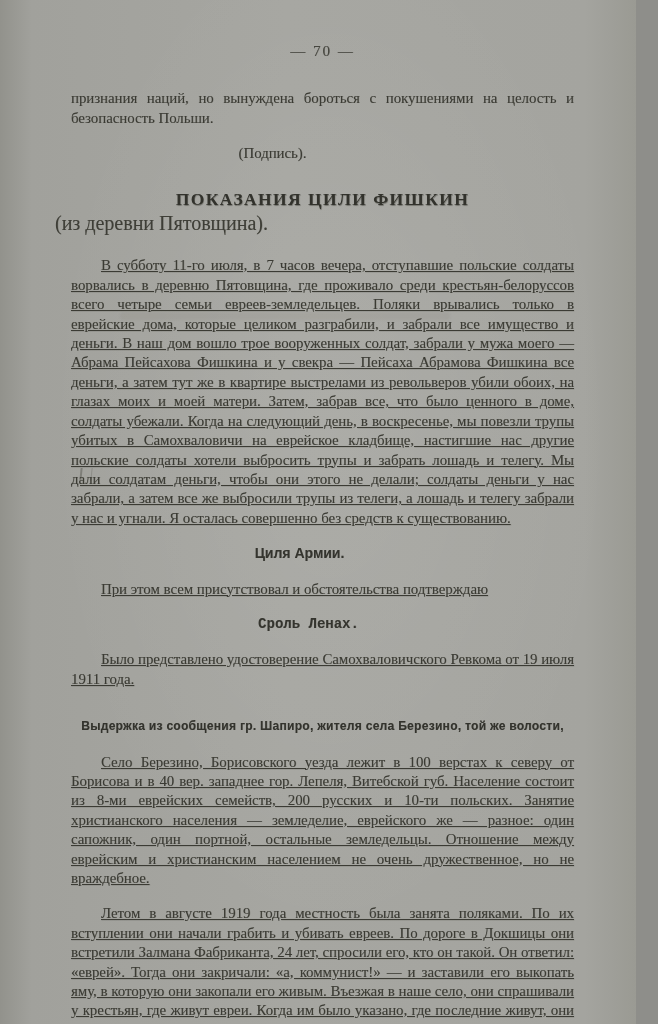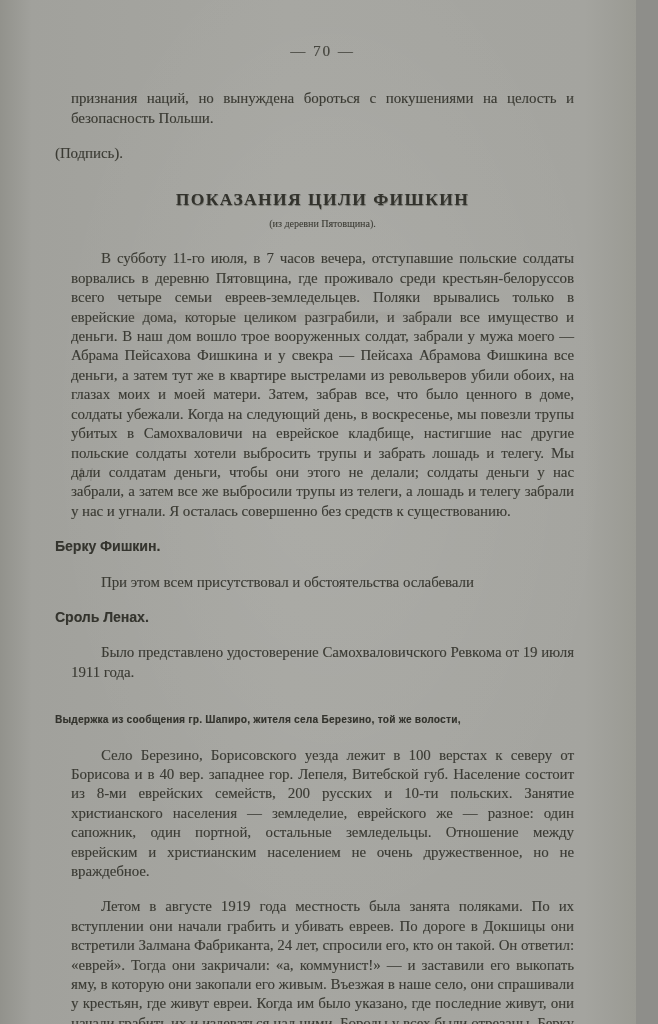--- a/index.html
+++ b/index.html
@@ -31,59 +31,59 @@
     letter-spacing: 2px;
     color: #46463f;
     margin: 0 0 28px 0;
     text-shadow: 0.4px 0.4px 0.6px rgba(55,55,48,0.35);
   }
   .para {
     margin: 16px;
     text-align: justify;
     text-shadow: 0.4px 0.4px 0.6px rgba(55,55,48,0.32);
   }
-  .indent { text-indent: 30px; }
+  .indent { text-indent: 30px; text-decoration: underline; }
   .sig {
     margin: 1px 0 0 0;
-    text-align: left;
+    text-align: center;
     text-shadow: 0.4px 0.4px 0.6px rgba(55,55,48,0.32);
   }
   .sig-podpis { padding-right: 100px; margin-top: 4px; }
   .sig-bold {
     font-family: "Liberation Sans", sans-serif;
     font-weight: bold;
     font-size: 14px;
     color: #34342e;
   }
   .sig-fishkin { padding-right: 46px; }
-  .sig-lenah  { padding-right: 28px; margin-bottom: 16px; }
+  .sig-lenah  { padding-right: 28px; margin-bottom: 16px; font-family: Liberation Mono, monospace; }
   .title {
     font-family: Liberation Serif, serif;
     font-weight: bold;
     font-size: 17.5px;
     letter-spacing: 1.4px;
     text-align: center;
     color: #32322c;
     margin: 26px 0 5px 0;
     text-shadow: 0.5px 0.5px 0.7px rgba(45,45,38,0.4);
   }
   .subtitle {
-    text-align: center;
-    font-size: 10px;
-    margin: 0 0 16px 0;
+    font-size: 20px;
+    margin: 0 0 23px 0;
     color: #3e3e37;
     text-shadow: 0.4px 0.4px 0.6px rgba(55,55,48,0.3);
   }
   .report-heading {
     font-family: "Liberation Sans", sans-serif;
     font-weight: bold;
-    font-size: 10px;
+    font-size: 12px;
     letter-spacing: 0.3px;
+    text-align: center;
     color: #33332d;
-    margin: 0;
+    margin: 14px;
     text-shadow: 0.4px 0.4px 0.6px rgba(45,45,38,0.38);
   }
   .report-heading.line1 { margin-top: 28px; }
   .report-heading.line2 { margin-bottom: 16px; margin-top: 4px; }
   
   .smudge-ticks {
     position: absolute; left: 80px; top: 468px;
     width: 9px; height: 13px;
     border-left: 2px solid rgba(60,60,52,0.35);
     border-right: 1px solid rgba(60,60,52,0.22);
@@ -105,23 +105,23 @@
 
     <div class="page-number">— 70 —</div>
 
     <p class="para">признания наций, но вынуждена бороться с покушениями на целость и безопасность Польши.</p>
     <div class="sig sig-podpis">(Подпись).</div>
 
     <h1 class="title">ПОКАЗАНИЯ ЦИЛИ ФИШКИН</h1>
     <div class="subtitle">(из деревни Пятовщина).</div>
 
     <p class="para indent">В субботу 11-го июля, в 7 часов вечера, отступавшие польские солдаты ворвались в деревню Пятовщина, где проживало среди крестьян-белоруссов всего четыре семьи евреев-земледельцев. Поляки врывались только в еврейские дома, которые целиком разграбили, и забрали все имущество и деньги. В наш дом вошло трое вооруженных солдат, забрали у мужа моего — Абрама Пейсахова Фишкина и у свекра — Пейсаха Абрамова Фишкина все деньги, а затем тут же в квартире выстрелами из револьверов убили обоих, на глазах моих и моей матери. Затем, забрав все, что было ценного в доме, солдаты убежали. Когда на следующий день, в воскресенье, мы повезли трупы убитых в Самохваловичи на еврейское кладбище, настигшие нас другие польские солдаты хотели выбросить трупы и забрать лошадь и телегу. Мы дали солдатам деньги, чтобы они этого не делали; солдаты деньги у нас забрали, а затем все же выбросили трупы из телеги, а лошадь и телегу забрали у нас и угнали. Я осталась совершенно без средств к существованию.</p>
-    <div class="sig sig-bold sig-fishkin">Берку Фишкин.</div>
+    <div class="sig sig-bold sig-fishkin">Циля Армии.</div>
 
-    <p class="para indent">При этом всем присутствовал и обстоятельства ослабевали</p>
+    <p class="para indent">При этом всем присутствовал и обстоятельства подтверждаю</p>
     <div class="sig sig-bold sig-lenah">Сроль Ленах.</div>
 
     <p class="para indent">Было представлено удостоверение Самохваловичского Ревкома от 19 июля 1911 года.</p>
 
     <div class="report-heading line1">Выдержка из сообщения гр. Шапиро, жителя села Березино, той же волости,</div>
 
     <p class="para indent">Село Березино, Борисовского уезда лежит в 100 верстах к северу от Борисова и в 40 вер. западнее гор. Лепеля, Витебской губ. Население состоит из 8-ми еврейских семейств, 200 русских и 10-ти польских. Занятие христианского населения — земледелие, еврейского же — разное: один сапожник, один портной, остальные земледельцы. Отношение между еврейским и христианским населением не очень дружественное, но не враждебное.</p>
     <p class="para indent">Летом в августе 1919 года местность была занята поляками. По их вступлении они начали грабить и убивать евреев. По дороге в Докшицы они встретили Залмана Фабриканта, 24 лет, спросили его, кто он такой. Он ответил: «еврей». Тогда они закричали: «а, коммунист!» — и заставили его выкопать яму, в которую они закопали его живым. Въезжая в наше село, они спрашивали у крестьян, где живут евреи. Когда им было указано, где последние живут, они начали грабить их и издеваться над ними. Бороды у всех были отрезаны. Берку Таубеса они ограбили за то, что сын его служил в Красной Армии. Боруха Каплана повели на расстрел, но, благодаря ходатайству местного польского фельдшера, он был освобожден. Благодаря тому, что наше село было расположено вблизи реки Березины, по которой проходил фронт, убийства, насилия, грабежи не только не ослабевали, но, наоборот, усиливались, ибо мер к прекращению таковых со стороны сержантов оккупационных властей не было. Отношение к евреям зависело от положения фронта: если положение было устойчивое, оно было еще сносное. Но когда же положение становилось неустойчивым, отношение менялось к худшему; тогда зверствам не было границ. Так продолжалось до июля 1920 г. (до польского отступления). Перед от-</p>
 
   </div>

